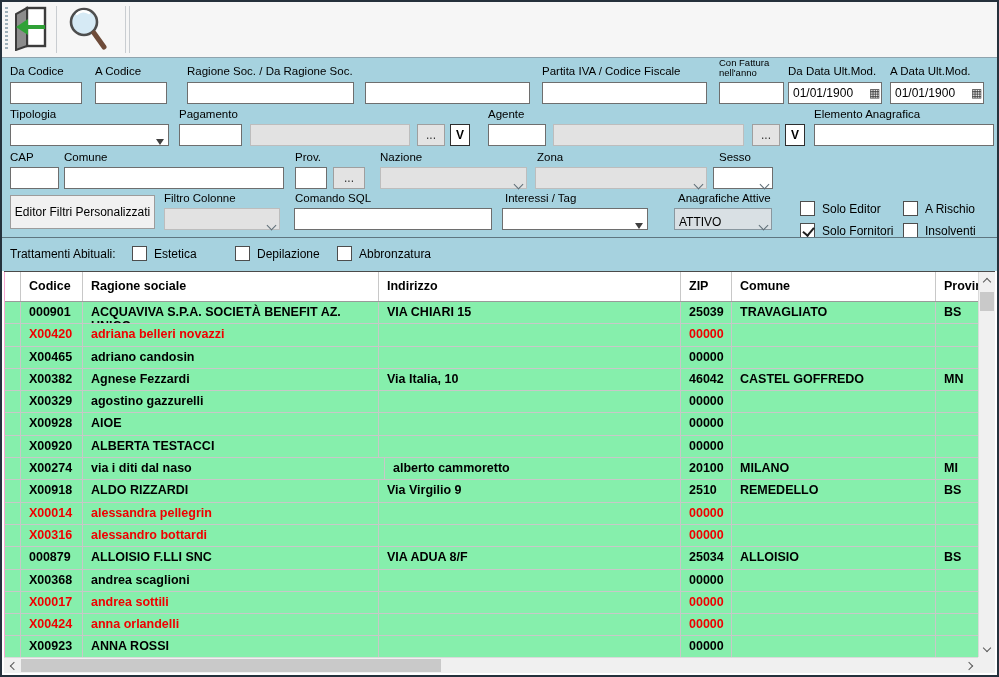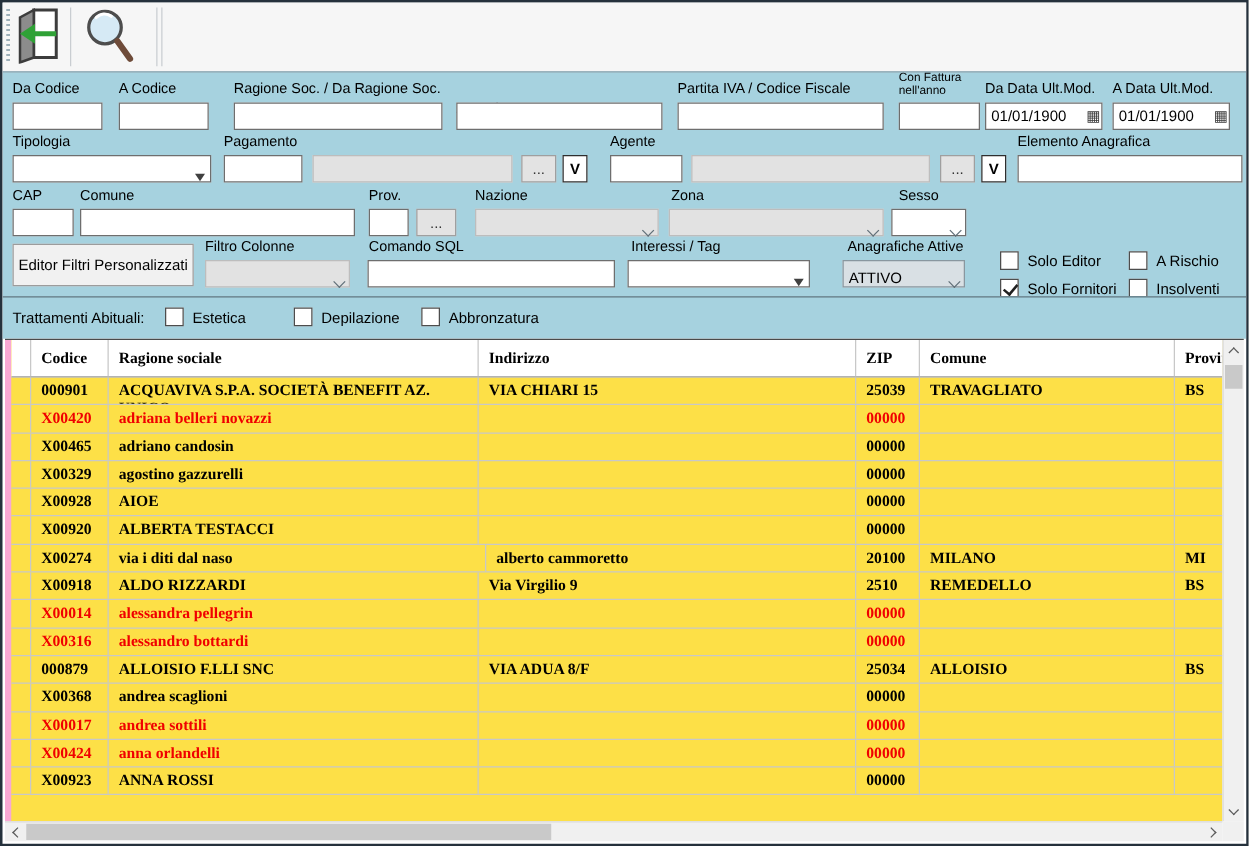--- a/index.html
+++ b/index.html
@@ -32,21 +32,21 @@
   .btn-dots { position:absolute; height:22px; background:#E3E3E3; border:1px solid #9F9F9F; font-size:12px; line-height:14px; color:#333; cursor:pointer; }
   .btn-v { position:absolute; height:22px; background:#fff; border:1px solid #2E2E2E; font-weight:bold; font-size:12px; color:#000; cursor:pointer; }
   .btn-editor { position:absolute; background:#F1F1F1; border:1px solid #9C9C9C; font-size:12px; color:#000; cursor:pointer; }
   .cb { position:absolute; width:15px; height:15px; background:#fff; border:1px solid #4D4D4D; cursor:pointer; }
   .cb.checked::after { content:""; position:absolute; left:4px; top:1px; width:5px; height:9px;
        border-right:2px solid #1F1F1F; border-bottom:2px solid #1F1F1F; transform:rotate(40deg); }
   .cblbl { position:absolute; font-size:12px; }
 
   
   .grid { position:absolute; left:2px; top:269px; right:2px; bottom:2px; border-top:1px solid #4A4A4A; background:#fff; }
-  .grid-main { position:absolute; left:0; top:0; right:17px; bottom:16px; overflow:hidden; background:#fde047; border-left:5px solid #f9a8d4;font-family:Liberation Serif, serif; }
+  .grid-main { position:absolute; left:0; top:0; right:17px; bottom:16px; overflow:hidden; background:#86efac; border-left:1px solid #f9a8d4; }
   .ghead { display:flex; height:30px; border-bottom:1px solid #9A9A9A; background:#fff; }
   .hc { font-weight:bold; font-size:12.5px; line-height:29px; padding-left:8px; border-right:1px solid #C8C8C8; overflow:hidden; white-space:nowrap; }
   .grow { display:flex; height:22.3px; border-bottom:1px solid #C8C8C8; }
   .gc { font-weight:bold; font-size:12.5px; line-height:14px; padding:3px 4px 0 8px; border-right:1px solid #C8C8C8; overflow:hidden; }
   .grow.red .gc { color:#F00000; }
   .csel { flex:0 0 16px; padding:0; }
   .c0 { flex:0 0 62px; } .c1 { flex:0 0 296px; } .c2 { flex:0 0 302px; }
   .c3 { flex:0 0 51px; } .c4 { flex:0 0 204px; } .c5 { flex:1 1 auto; border-right:none; }
 
   
@@ -228,20 +228,29 @@
   <div class="grow">
     <div class="gc csel"></div>
     <div class="gc c0 k0">X00465</div>
     <div class="gc c1 k1">adriano candosin</div>
     <div class="gc c2 k2"></div>
     <div class="gc c3 k3">00000</div>
     <div class="gc c4 k4"></div>
     <div class="gc c5 k5"></div>
   </div>
 
+  <div class="grow">
+    <div class="gc csel"></div>
+    <div class="gc c0 k0">X00382</div>
+    <div class="gc c1 k1">Agnese Fezzardi</div>
+    <div class="gc c2 k2">Via Italia, 10</div>
+    <div class="gc c3 k3">46042</div>
+    <div class="gc c4 k4">CASTEL GOFFREDO</div>
+    <div class="gc c5 k5">MN</div>
+  </div>
 
   <div class="grow">
     <div class="gc csel"></div>
     <div class="gc c0 k0">X00329</div>
     <div class="gc c1 k1">agostino gazzurelli</div>
     <div class="gc c2 k2"></div>
     <div class="gc c3 k3">00000</div>
     <div class="gc c4 k4"></div>
     <div class="gc c5 k5"></div>
   </div>

